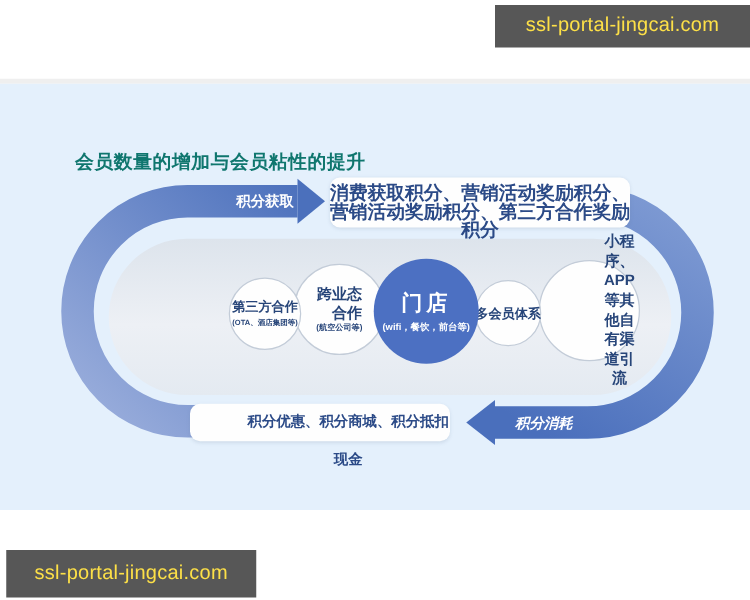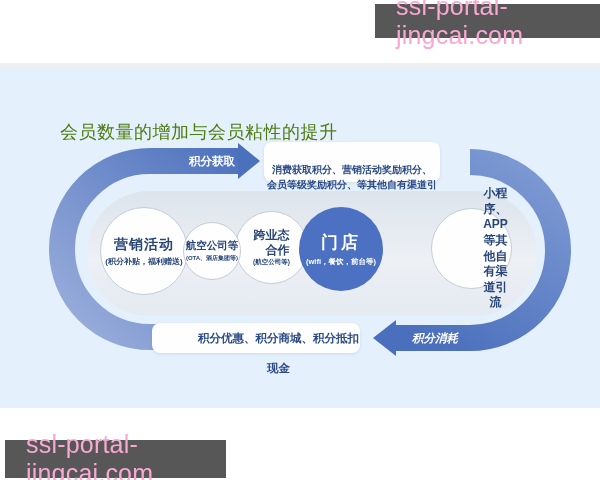--- a/index.html
+++ b/index.html
@@ -1,45 +1,45 @@
 <!DOCTYPE html>
 <html><head>
 <meta charset="utf-8">
 <style>
   html,body { margin:0; padding:0; }
   .page {
     position:relative; width:600px; height:480px; background:#ffffff;
     font-family:"Liberation Sans","DejaVu Sans",sans-serif; overflow:hidden;
   }
   .wm {
-    position:absolute; background:#575757; color:#f9a8d4; font-size:25px;
-    display:flex; align-items:center; justify-content:center; letter-spacing:0.2px;padding-left:21px;
+    position:absolute; background:#575757; color:#fde047; font-size:16px;
+    display:flex; align-items:center; justify-content:center; letter-spacing:0.2px;
   }
   .wm-top    { right:0; top:4px;   width:204px; height:34px; }
   .wm-bottom { left:5px; top:440px; width:200px; height:38px; }
   .strip { position:absolute; left:0; top:63px; width:600px; height:4px; background:#efefef; }
   .panel { position:absolute; left:0; top:67px; width:600px; height:341px; background:#e4f0fc; }
   .title {
-    position:absolute; left:60px; top:120px; font-size:18px; font-weight:normal;
-    color:#4d7c0f; letter-spacing:0.5px;
+    position:absolute; left:60px; top:120px; font-size:15px; font-weight:bold;
+    color:#0f766e; letter-spacing:0.5px;
   }
   .arrows { position:absolute; left:0; top:0; width:600px; height:480px; }
   .stadium {
     position:absolute; left:87px; top:191px; width:450px; height:125px; border-radius:63px;
     background:linear-gradient(180deg,#dde4ec 0%,#edf0f5 55%,#e4eaf1 100%);
   }
   .arrow-label { position:absolute; color:#ffffff; font-weight:bold; font-size:11.5px; text-align:center; width:64px; }
   .earn-label  { left:180px; top:154px; }
   .spend-label { left:403px; top:331px;font-style:italic; }
   .box {
     position:absolute; background:#fefefe; border-radius:8px; color:#2b4a87;
     font-weight:bold; text-align:center; box-shadow:0 1px 3px rgba(100,120,150,0.18);
     box-sizing:border-box;
   }
-  .earn-box  { left:264px; top:142px; width:176px; height:40px; font-size:10px; line-height:15px; padding-top:20px; }
+  .earn-box  { left:264px; top:142px; width:240px; height:40px; font-size:15px; line-height:15px; padding-top:5px; }
   .earn-box span { display:block; }
   .spend-box { left:152px; top:323px; width:208px; height:30px; font-size:11.5px; line-height:30px;padding-left:45px; }
   .circle {
     position:absolute; border-radius:50%; background:#fefefe; border:1px solid #c3ccd8;
     display:flex; flex-direction:column; align-items:center; justify-content:center;
     text-align:center; color:#274579; box-sizing:border-box;
   }
   .c-title { font-weight:bold; white-space:pre-line; }
   .c-sub   { font-weight:bold; }
   .c1 { left:100px; top:207px; width:88px; height:88px; }
@@ -88,46 +88,45 @@
     <polygon points="396,320 396,356 373,338" fill="#4a6fbc"></polygon>
   </svg>
 
   <div class="stadium"></div>
 
   <div class="arrow-label earn-label">积分获取</div>
   <div class="arrow-label spend-label">积分消耗</div>
 
   <div class="box earn-box">
     <span>消费获取积分、营销活动奖励积分、</span>
-    <span>会员等级奖励积分、等其他自有渠道引</span>
+    <span>营销活动奖励积分、第三方合作奖励积分</span>
   </div>
 
   <div class="box spend-box">积分优惠、积分商城、积分抵扣现金</div>
 
-  <div class="circle c1">
-    <div class="c-title">营销活动</div>
-    <div class="c-sub">(积分补贴，福利赠送)</div>
-  </div>
 
   <div class="circle c2">
-    <div class="c-title">航空公司等</div>
+    <div class="c-title">第三方合作</div>
     <div class="c-sub">(OTA、酒店集团等)</div>
   </div>
 
   <div class="circle c3">
     <div class="c-title">跨业态
 合作</div>
     <div class="c-sub">(航空公司等)</div>
   </div>
 
   <div class="circle c4">
     <div class="c-title">门店</div>
     <div class="c-sub">(wifi，餐饮，前台等)</div>
   </div>
 
+  <div class="circle c5">
+    <div class="c-title">多会员体系</div>
+  </div>
 
   <div class="circle c6">
     <div class="c-title">小程序、APP
 等其他自有渠道引
 流</div>
   </div>
 
   <div class="wm wm-bottom">ssl-portal-jingcai.com</div>
 
 </div>

